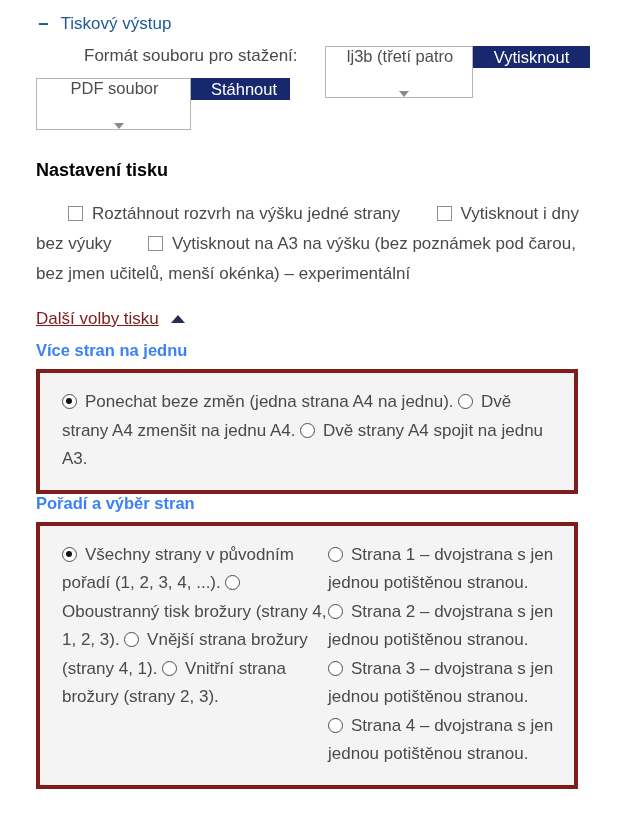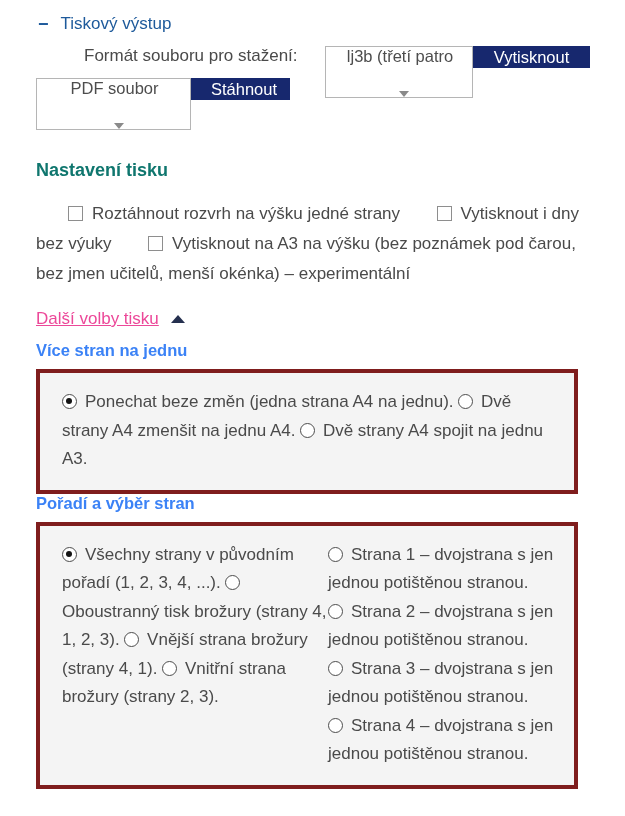--- a/index.html
+++ b/index.html
@@ -58,42 +58,42 @@
     background: #17286e; color: #ffffff;
     font-family: inherit; font-size: 16.5px;
     padding: 0 20px; cursor: pointer;
   }
   .btn.b1 { width: 99px; }
   .btn.b2 { width: 117px; }
 
   
   .h-main {
     margin-top: 30px;
-    font-size: 18px; font-weight: bold; color: #0f766e;
+    font-size: 18px; font-weight: bold; color: #000000;
   }
   .h-sub {
     font-size: 16.5px; font-weight: bold; color: #3b82f6;
   }
 
   
   .checks { margin-top: 18px; }
   .check-row {
     font-size: 17px; line-height: 30px; color: #4a4a4a;
     margin-bottom: 9px; cursor: pointer; padding-left: 32px;
   }
   .checkbox {
     display: inline-block; vertical-align: -2px;
     width: 15px; height: 15px; margin-right: 9px;
     border: 1px solid #8e8e8e; background: #ffffff;
   }
 
   
   .link-row { margin-top: 20px; display: flex; align-items: center; gap: 12px; }
   .link {
-    font-size: 17px; color: #ec4899;
+    font-size: 17px; color: #7f1d1d;
     text-decoration: underline; cursor: pointer;
   }
   .tri-up {
     width: 0; height: 0; cursor: pointer;
     border-left: 7px solid transparent; border-right: 7px solid transparent;
     border-bottom: 8px solid #25304f;
   }
 
   .h-sub.first { margin-top: 12px; }
   .h-sub.second { }

